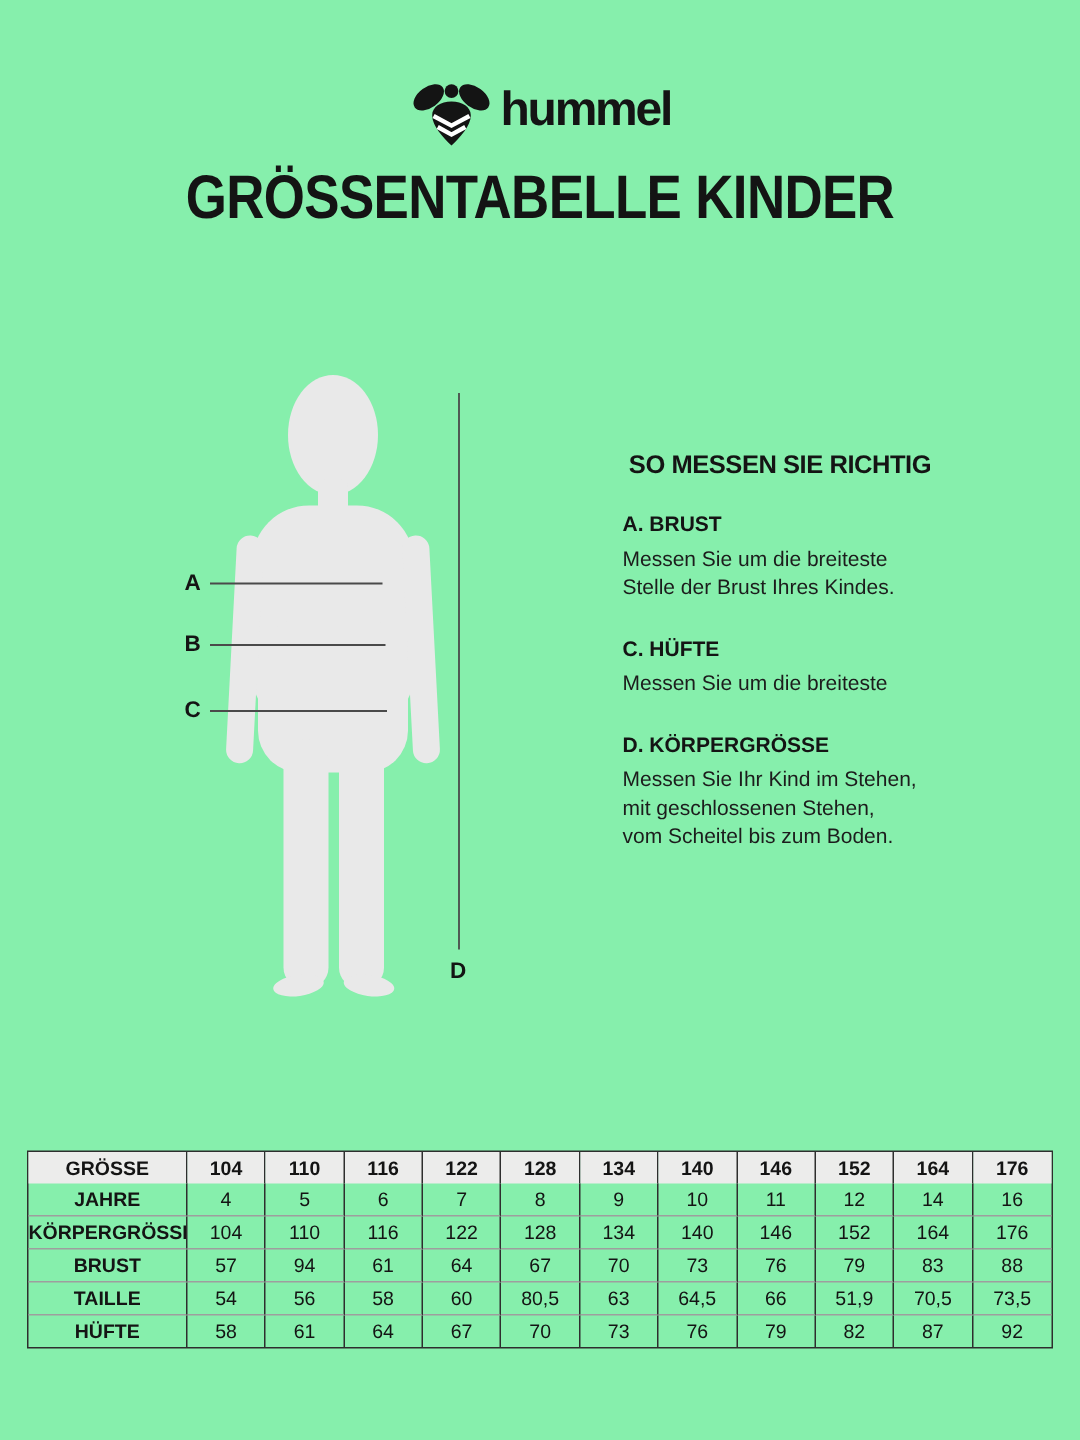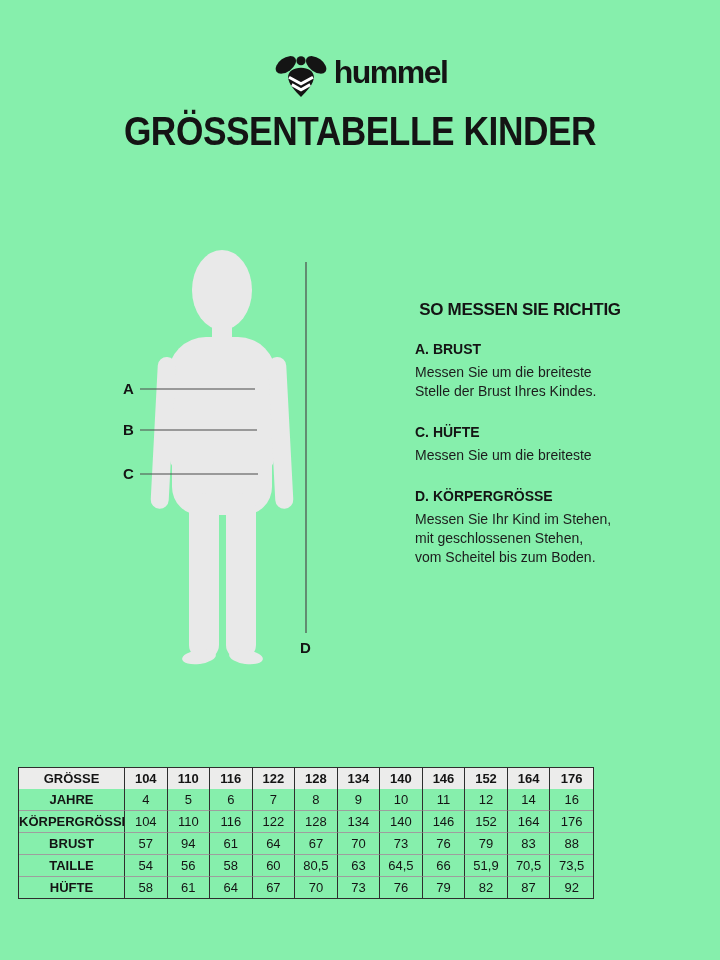--- a/index.html
+++ b/index.html
@@ -31,21 +31,21 @@
   
   .instructions { position:absolute; left:415px; top:300px; width:210px; }
   .instr-heading { font-size:17px; font-weight:800; letter-spacing:-0.3px;
                    margin:0 0 21px 0; white-space:nowrap;text-align:center; }
   .instr-section { margin:0 0 23px 0; }
   .instr-title { font-size:14px; font-weight:800; margin:0 0 6px 0; white-space:nowrap; }
   .instr-line { font-size:14px; font-weight:400; line-height:19px;
                 color:#1c1c1c; white-space:nowrap; }
 
   
-  .size-table { position:absolute; left:18px; top:767px; width:576px;
+  .size-table { position:absolute; left:18px; top:767px; width:684px;
                 border-collapse:separate; border-spacing:0;
                 border:1.5px solid #2e2e2e; table-layout:fixed; }
   .size-table th, .size-table td {
     height:21px; padding:0; text-align:center; vertical-align:middle;
     font-size:13px; border-right:1px solid #2e2e2e;
     border-bottom:1px solid #9e9e9e; overflow:hidden;
   }
   .size-table tr > *:last-child { border-right:none; }
   .size-table tr:last-child > * { border-bottom:none; }
   .size-table thead th { background:#ececeb; font-weight:800; }

